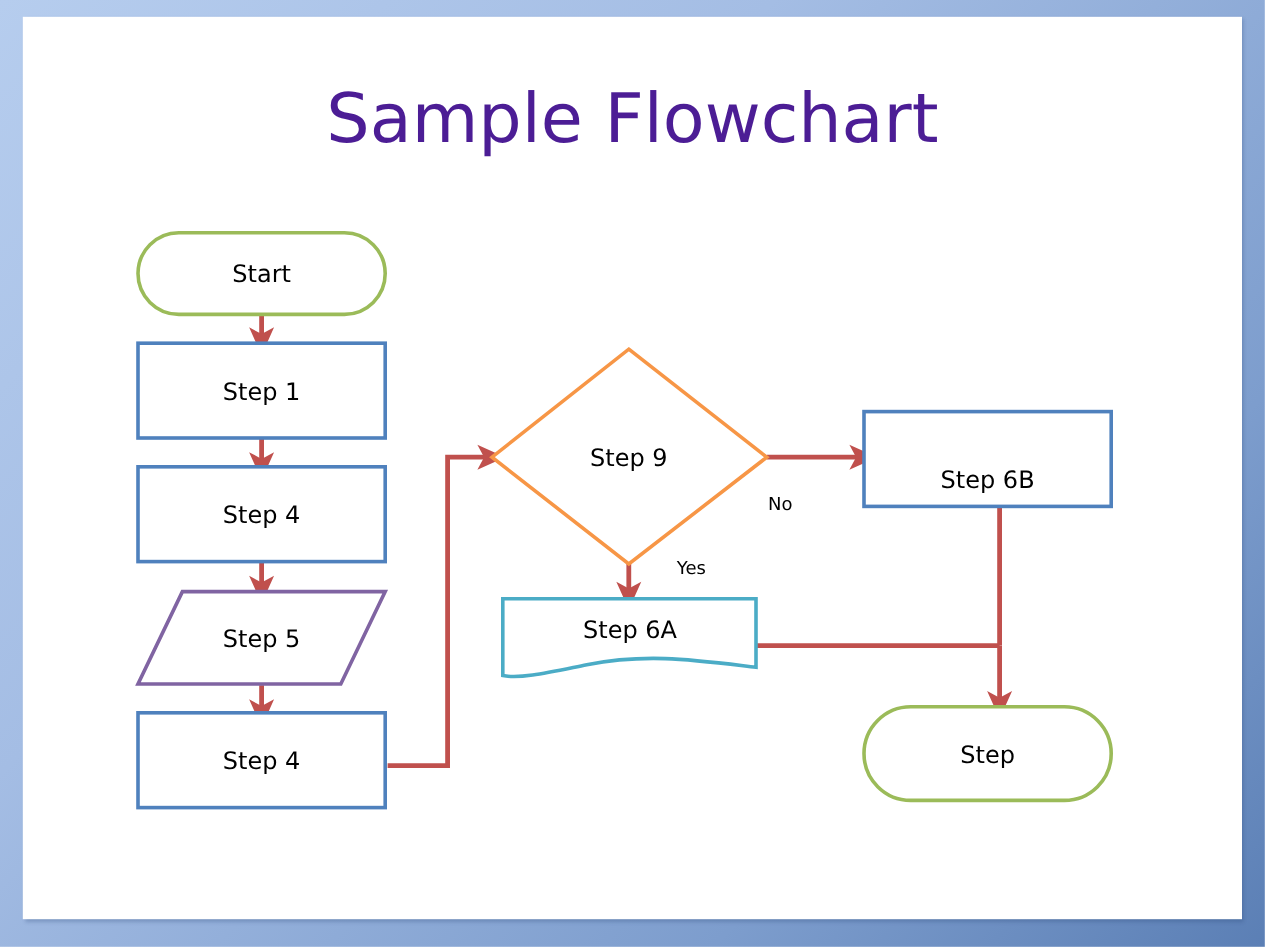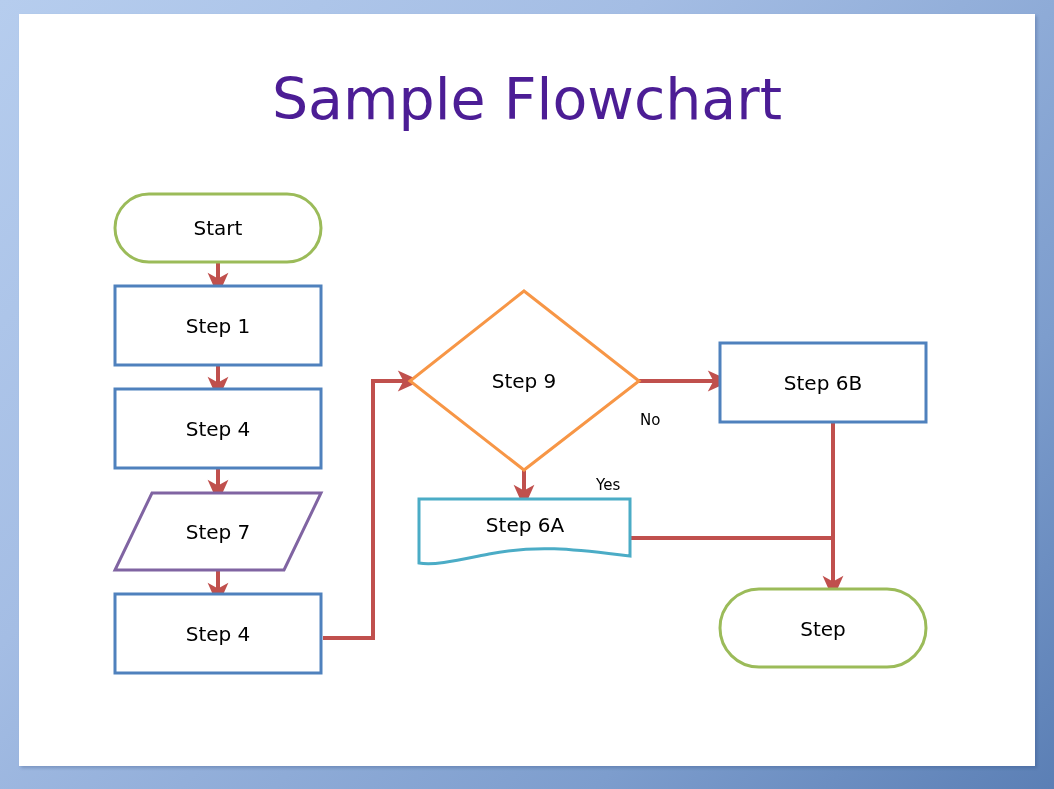--- a/index.html
+++ b/index.html
@@ -127,24 +127,24 @@
                C 440,546 415,552 400,549 Z" fill="#ffffff" stroke="#4bacc6" stroke-width="3"></path>
 
       <rect x="701" y="329" width="206" height="79" fill="#ffffff" stroke="#4f81bd" stroke-width="3"></rect>
 
       <rect x="701" y="575" width="206" height="78" rx="39" ry="39" fill="#ffffff" stroke="#9bbb59" stroke-width="3"></rect>
     </svg>
 
     <div class="node-label" style="left:96px;  top:204px; width:206px;">Start</div>
     <div class="node-label" style="left:96px;  top:302px; width:206px;">Step 1</div>
     <div class="node-label" style="left:96px;  top:405px; width:206px;">Step 4</div>
-    <div class="node-label" style="left:96px;  top:508px; width:206px;">Step 7</div>
+    <div class="node-label" style="left:96px;  top:508px; width:206px;">Step 5</div>
     <div class="node-label" style="left:96px;  top:610px; width:206px;">Step 4</div>
     <div class="node-label" style="left:402px; top:357px; width:206px;">Step 9</div>
     <div class="node-label" style="left:403px; top:501px; width:206px;">Step 6A</div>
-    <div class="node-label" style="left:701px; top:359px; width:206px;">Step 6B</div>
+    <div class="node-label" style="left:701px; top:376px; width:206px;">Step 6B</div>
     <div class="node-label" style="left:701px; top:605px; width:206px;">Step</div>
 
     <div class="edge-label" style="left:621px; top:399px;">No</div>
-    <div class="edge-label" style="left:545px; top:464px;margin-left:32px;">Yes</div>
+    <div class="edge-label" style="left:545px; top:452px;">Yes</div>
 
   </div>
 </div>
 
 </body></html>

